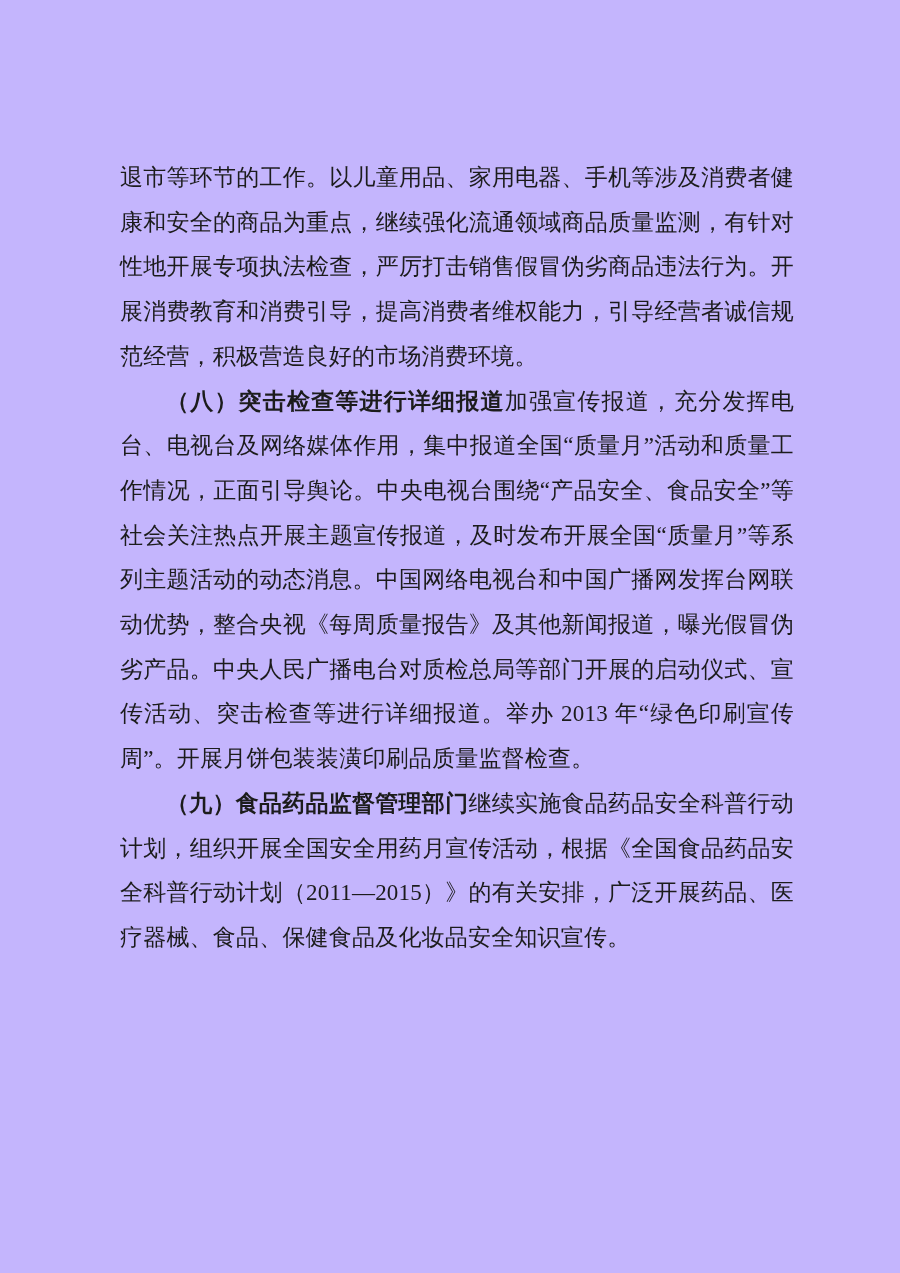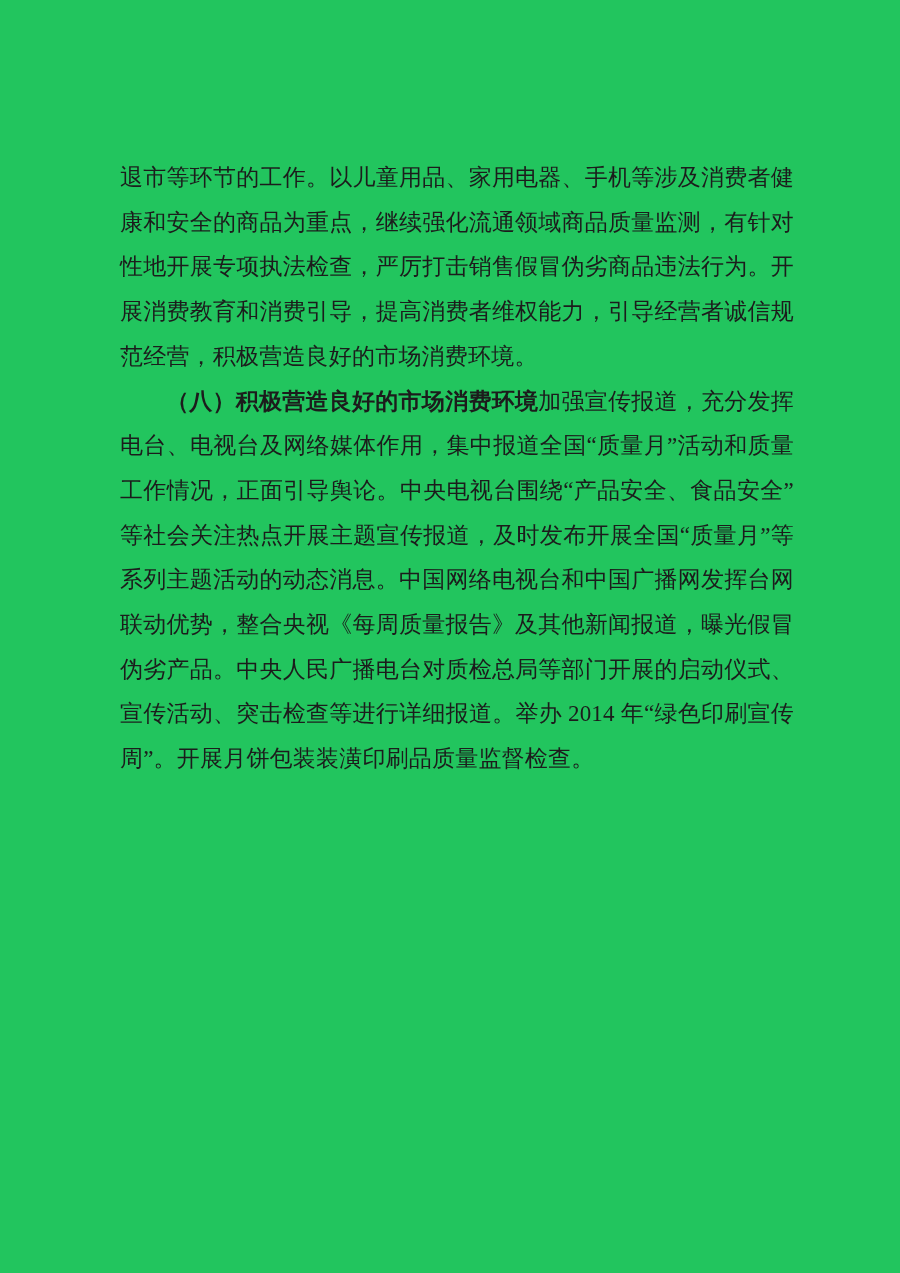--- a/index.html
+++ b/index.html
@@ -13,21 +13,21 @@
     position: relative;
     font-family: "Liberation Serif", "DejaVu Serif", serif;
     overflow: hidden;
   }
   .page {
     position: absolute;
     top: 0;
     left: 0;
     width: 900px;
     height: 1273px;
-    background: #22c55e;
+    background: #c4b5fd;
     box-sizing: border-box;
     padding: 156px 106px 0 120px;
   }
   .textblock {
     width: 674px;
     color: #1c1c1c;
   }
   .textblock p {
     margin: 0;
     padding: 0;
@@ -45,18 +45,19 @@
   }
 </style>
 </head>
 <body>
 
 <div class="page">
   <div class="textblock">
 
     <p><span>退市等环节的工作。以儿童用品、家用电器、手机等涉及消费者健康和安全的商品为重点，继续强化流通领域商品质量监测，有针对性地开展专项执法检查，严厉打击销售假冒伪劣商品违法行为。开展消费教育和消费引导，提高消费者维权能力，引导经营者诚信规范经营，积极营造良好的市场消费环境。</span></p>
 
-    <p class="indent"><b>（八）积极营造良好的市场消费环境</b><span>加强宣传报道，充分发挥电台、电视台及网络媒体作用，集中报道全国“质量月”活动和质量工作情况，正面引导舆论。中央电视台围绕“产品安全、食品安全”等社会关注热点开展主题宣传报道，及时发布开展全国“质量月”等系列主题活动的动态消息。中国网络电视台和中国广播网发挥台网联动优势，整合央视《每周质量报告》及其他新闻报道，曝光假冒伪劣产品。中央人民广播电台对质检总局等部门开展的启动仪式、宣传活动、突击检查等进行详细报道。举办 2014 年“绿色印刷宣传周”。开展月饼包装装潢印刷品质量监督检查。</span></p>
+    <p class="indent"><b>（八）突击检查等进行详细报道</b><span>加强宣传报道，充分发挥电台、电视台及网络媒体作用，集中报道全国“质量月”活动和质量工作情况，正面引导舆论。中央电视台围绕“产品安全、食品安全”等社会关注热点开展主题宣传报道，及时发布开展全国“质量月”等系列主题活动的动态消息。中国网络电视台和中国广播网发挥台网联动优势，整合央视《每周质量报告》及其他新闻报道，曝光假冒伪劣产品。中央人民广播电台对质检总局等部门开展的启动仪式、宣传活动、突击检查等进行详细报道。举办 2013 年“绿色印刷宣传周”。开展月饼包装装潢印刷品质量监督检查。</span></p>
 
+    <p class="indent"><b>（九）食品药品监督管理部门</b><span>继续实施食品药品安全科普行动计划，组织开展全国安全用药月宣传活动，根据《全国食品药品安全科普行动计划（2011—2015）》的有关安排，广泛开展药品、医疗器械、食品、保健食品及化妆品安全知识宣传。</span></p>
 
 
   </div>
 </div>
 
 </body></html>

